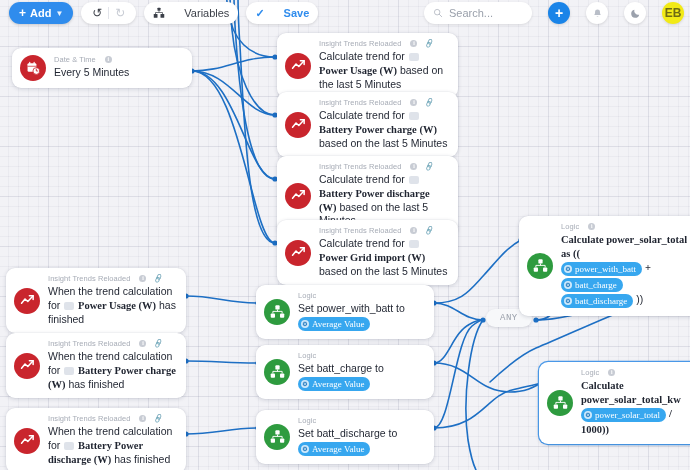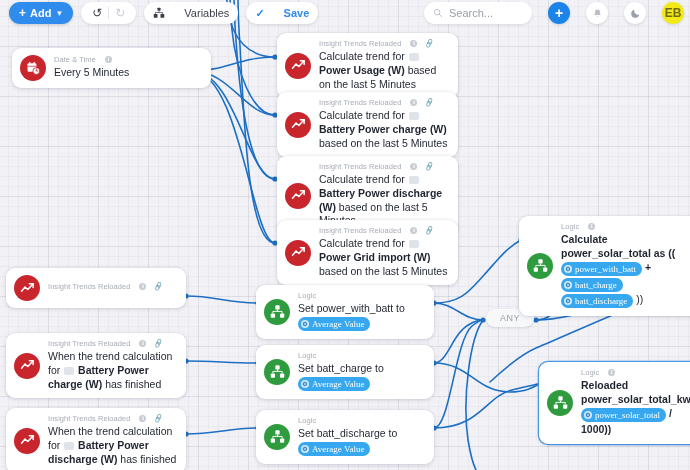--- a/index.html
+++ b/index.html
@@ -110,21 +110,21 @@
     display:inline-block; width:7px; height:7px; border-radius:50%;
     background:#c8ccd4; color:#fff; font-size:5.5px; line-height:7px;
     text-align:center; font-weight:bold; font-family:"Liberation Serif",serif;
   }
   .clip-ic { font-size:7px; color:#b9bec8; transform: rotate(-20deg); display:inline-block;}
 
   .node-text {
     font-size: 10.5px; color:#1f2430; line-height: 1.33;
     word-wrap: break-word;
   }
-  .node-text b { font-weight: bold; }
+  .node-text b { font-weight: bold; font-family: Liberation Serif, serif; }
   .ent-chip {
     display:inline-block; width:10px; height:8px;
     border-radius:2px; background:#dfe3ea; vertical-align:middle;
     margin: 0 1px;
   }
 
   .tag {
     display:inline-flex; align-items:center; gap:3px;
     background:#37a7ef; color:#fff;
     border-radius: 8px; padding: 1px 6px 1px 3px;
@@ -139,20 +139,21 @@
   }
 
   
   .any-pill {
     position:absolute;
     background:#f7f8fa; border-radius:10px;
     padding: 4px 14px;
     font-size:9px; color:#9aa0ab; letter-spacing:.5px;
     box-shadow: 0 1px 3px rgba(20,30,60,.14);
     z-index: 20;
+    font-family: Liberation Mono, monospace;
   }
 
   
   .nub {
     position:absolute; width:12px; height:5px;
     background:#fff; border-radius:0 0 6px 6px;
     box-shadow: 0 1px 2px rgba(20,30,60,.18);
     z-index:19;
   }
 </style>
@@ -271,21 +272,21 @@
         <svg width="11" height="11" viewBox="0 0 24 24">
           <path d="M20 14.5A8.6 8.6 0 019.5 4 8.8 8.8 0 1020 14.5z" fill="#9ba1ac"></path>
         </svg>
       </div>
       <div class="circ avatar">
         <span>EB</span>
       </div>
     </div>
   </div>
 
-  <div class="node" style="left:12px; top:48px; width:199px;">
+  <div class="node" style="left:12px; top:48px; width:180px;">
     <div class="node-icon red">
       <svg width="15" height="15" viewBox="0 0 24 24">
         <rect x="2.5" y="4" width="14" height="13" rx="2" fill="#fff"></rect>
         <rect x="2.5" y="4" width="14" height="3.4" rx="1.6" fill="#fff"></rect>
         <line x1="6" y1="2.2" x2="6" y2="5.4" stroke="#fff" stroke-width="1.8" stroke-linecap="round"></line>
         <line x1="13" y1="2.2" x2="13" y2="5.4" stroke="#fff" stroke-width="1.8" stroke-linecap="round"></line>
         <line x1="2.5" y1="8.4" x2="16.5" y2="8.4" stroke="#c9252d" stroke-width="1.2"></line>
         <circle cx="16.5" cy="16" r="5.4" fill="#fff" stroke="#c9252d" stroke-width="1.3"></circle>
         <path d="M16.5 12.9 V16 H19" stroke="#c9252d" stroke-width="1.4" fill="none" stroke-linecap="round"></path>
       </svg>
@@ -394,20 +395,26 @@
       <svg width="15" height="15" viewBox="0 0 24 24">
         <path d="M2.5 16.5 L8 9.5 L12.5 13.5 L21 4.5" stroke="#fff" stroke-width="2.4" fill="none" stroke-linecap="round" stroke-linejoin="round"></path>
         <path d="M15 4.5 H21 V10.5" stroke="#fff" stroke-width="2.4" fill="none" stroke-linecap="round" stroke-linejoin="round"></path>
       </svg>
     </div>
     <div class="node-body">
       <div class="node-kicker">
         <span>Insight Trends Reloaded</span>
         <span class="mini-ic">i</span>
         <span class="clip-ic">🔗</span>
+      </div>
+      <div class="node-text">
+        <span>When the trend calculation for</span>
+        <span class="ent-chip"></span>
+        <b>Power Usage (W)</b>
+        <span>has finished</span>
       </div>
     </div>
   </div>
 
   <div class="node" style="left:6px; top:333px; width:180px;">
     <div class="node-icon red">
       <svg width="15" height="15" viewBox="0 0 24 24">
         <path d="M2.5 16.5 L8 9.5 L12.5 13.5 L21 4.5" stroke="#fff" stroke-width="2.4" fill="none" stroke-linecap="round" stroke-linejoin="round"></path>
         <path d="M15 4.5 H21 V10.5" stroke="#fff" stroke-width="2.4" fill="none" stroke-linecap="round" stroke-linejoin="round"></path>
       </svg>
@@ -568,21 +575,21 @@
         <rect x="16" y="15" width="6.8" height="6.8" rx="1.4" fill="#fff"></rect>
         <path d="M12 8.8 V11.8 M4.6 15 V11.8 H19.4 V15" stroke="#fff" stroke-width="1.5" fill="none"></path>
       </svg>
     </div>
     <div class="node-body">
       <div class="node-kicker">
         <span>Logic</span>
         <span class="mini-ic">i</span>
       </div>
       <div class="node-text">
-        <b>Reloaded power_solar_total_kw</b>
+        <b>Calculate power_solar_total_kw</b>
         <br>
         <span class="tag">
           <span class="dot">⚙</span>
           <span>power_solar_total</span>
         </span>
         <b>/ 1000))</b>
       </div>
     </div>
   </div>
 

